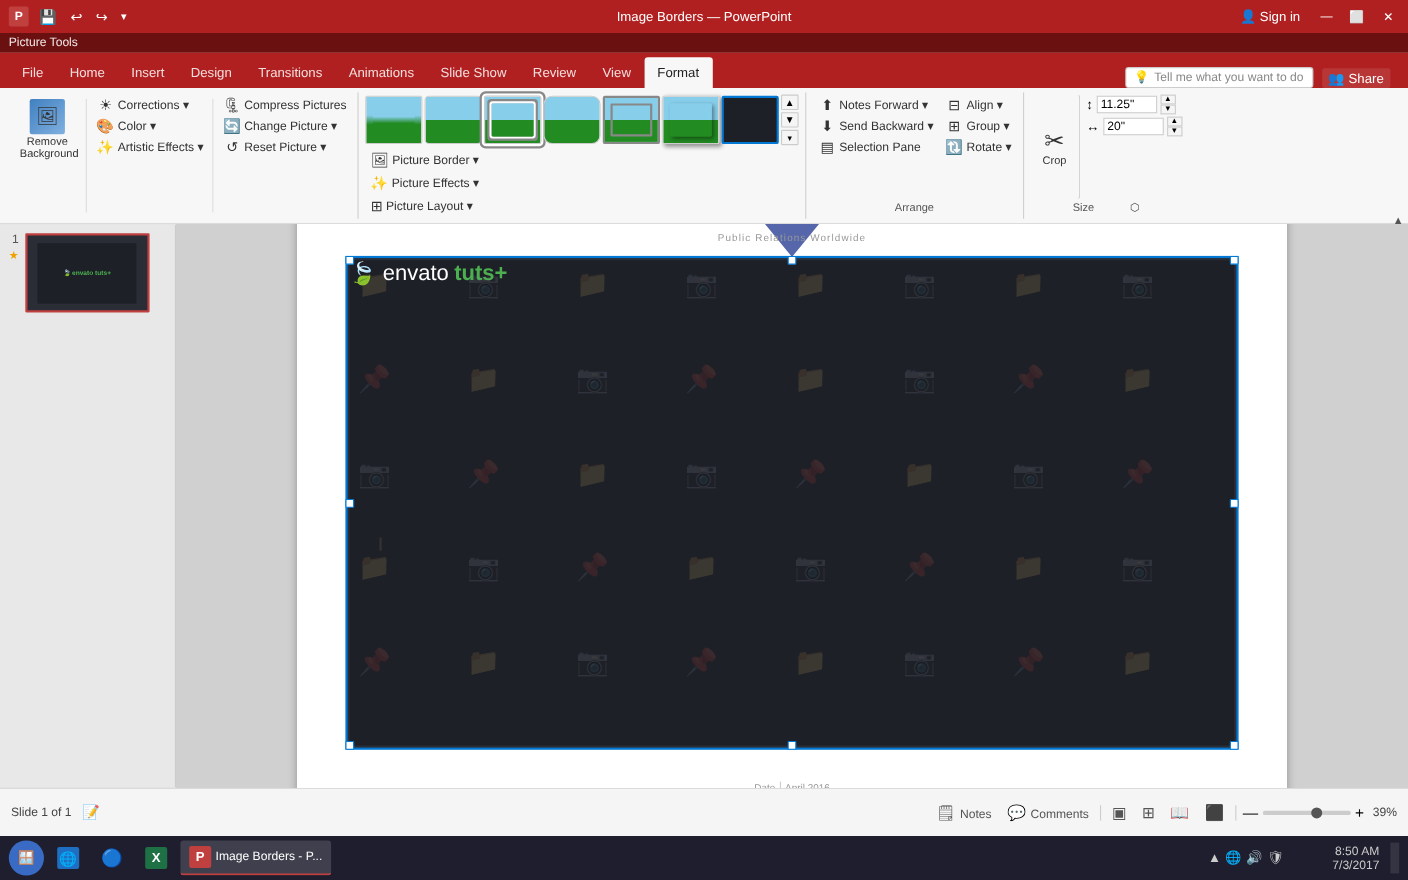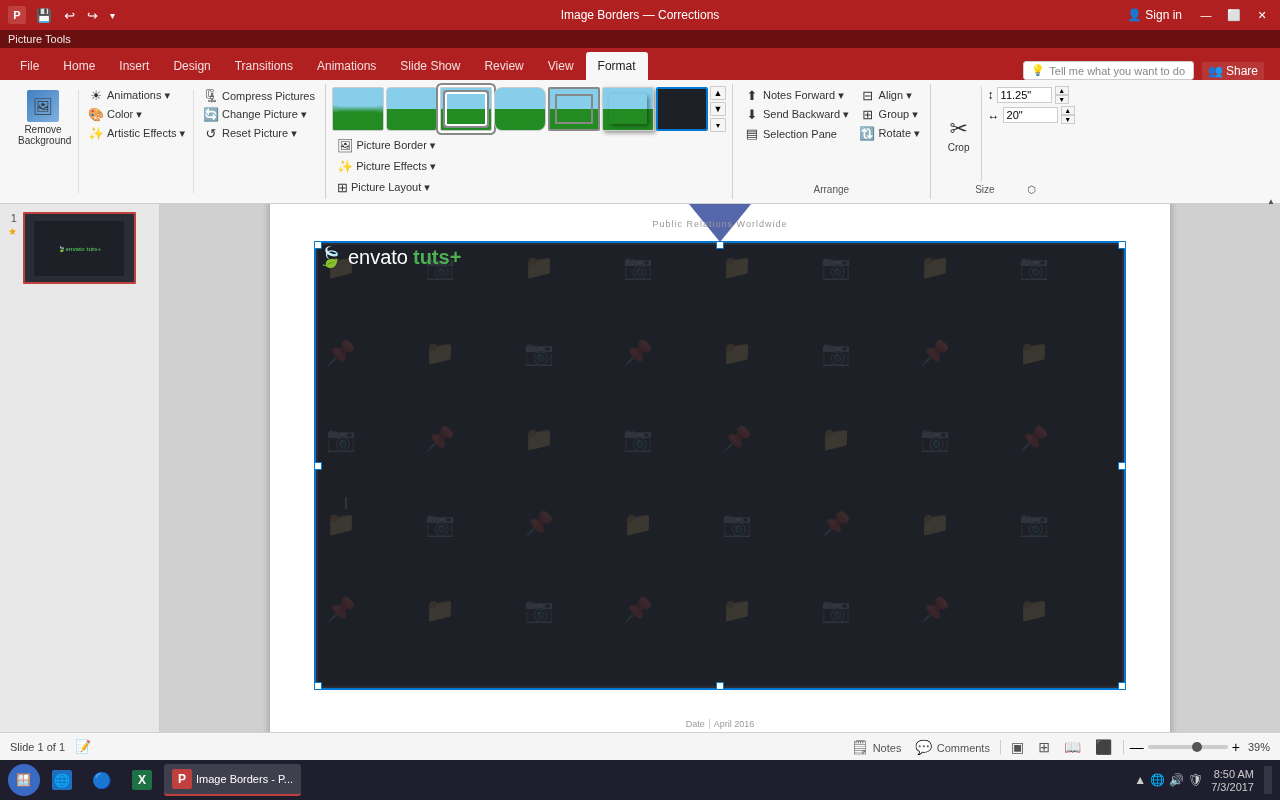--- a/index.html
+++ b/index.html
@@ -50,21 +50,21 @@
     .slide-number { font-size: 11px; color: #555; display: flex; flex-direction: column; align-items: flex-end; gap: 2px; }
     .slide-star { color: #f0a000; font-size: 10px; }
     .slide-thumb { width: 113px; height: 72px; background: #2a2d35; border: 2px solid #c04040; cursor: pointer; display: flex; align-items: center; justify-content: center; border-radius: 1px; flex-shrink: 0; }
     .slide-thumb-content { width: 90px; height: 55px; background: #1e2028; display: flex; align-items: center; justify-content: center; }
 
     
     .canvas-area { flex: 1; background: #d0d0d0; display: flex; align-items: center; justify-content: center; overflow: auto; padding: 20px; }
     .slide-canvas { width: 900px; height: 562px; background: white; position: relative; box-shadow: 0 2px 8px rgba(0,0,0,0.3); display: flex; flex-direction: column; align-items: center; }
 
     
-    .status-bar { height: 28px; background: #f5f5f5; border-top: 1px solid #d0d0d0; display: flex; align-items: center; justify-content: space-between; padding: 0 10px; flex-shrink: 0; }
+    .status-bar { height: 44px; background: #f5f5f5; border-top: 1px solid #d0d0d0; display: flex; align-items: center; justify-content: space-between; padding: 0 10px; flex-shrink: 0; }
     .status-left { display: flex; align-items: center; gap: 10px; font-size: 11px; color: #444; }
     .status-right { display: flex; align-items: center; gap: 6px; }
     .status-icon { font-size: 14px; cursor: pointer; color: #555; padding: 2px 4px; border-radius: 2px; }
     .zoom-slider { display: flex; align-items: center; gap: 4px; }
     .zoom-track { width: 80px; height: 4px; background: #ccc; border-radius: 2px; position: relative; cursor: pointer; }
     .zoom-thumb { position: absolute; width: 10px; height: 10px; background: #555; border-radius: 50%; top: -3px; left: 55%; }
     .zoom-pct { font-size: 11px; color: #444; margin-left: 4px; }
 
     
     .taskbar { height: 40px; background: #1e1e2e; display: flex; align-items: center; justify-content: space-between; padding: 0 8px; flex-shrink: 0; }
@@ -110,21 +110,21 @@
   <div class="title-bar-left">
 
     <div class="title-icon" style="background:#c04040; color:white; font-weight:bold; font-size:11px; border-radius:2px; width:18px; height:18px;">P</div>
     <div class="quick-access">
       <span class="qa-btn">💾</span>
       <span class="qa-btn">↩</span>
       <span class="qa-btn">↪</span>
       <span class="qa-btn" style="font-size:10px;">▾</span>
     </div>
   </div>
-  <div class="title-bar-center">Image Borders — Corrections</div>
+  <div class="title-bar-center">Image Borders — PowerPoint</div>
   <div class="title-bar-right">
     <div class="header-right-btn">
       <span>👤</span>
       <span>Sign in</span>
     </div>
     <div class="title-btn">—</div>
     <div class="title-btn">⬜</div>
     <div class="title-btn close">✕</div>
   </div>
 </div>
@@ -163,21 +163,21 @@
 
       <div class="remove-bg-btn">
         <div class="remove-bg-icon">🖼</div>
         <span style="font-size:10px; line-height:1.1; max-width:50px; text-align:center;">Remove Background</span>
       </div>
       <div class="ribbon-separator"></div>
 
       <div class="adjust-col">
         <div class="adj-row">
           <span class="adj-icon">☀</span>
-          <span>Animations ▾</span>
+          <span>Corrections ▾</span>
         </div>
         <div class="adj-row">
           <span class="adj-icon">🎨</span>
           <span>Color ▾</span>
         </div>
         <div class="adj-row">
           <span class="adj-icon">✨</span>
           <span>Artistic Effects ▾</span>
         </div>
       </div>
@@ -466,17 +466,17 @@
   </div>
   <div class="taskbar-right">
     <div class="sys-tray">
       <span class="tray-icon">▲</span>
       <span class="tray-icon">🌐</span>
       <span class="tray-icon">🔊</span>
       <span class="tray-icon">🛡</span>
     </div>
     <div style="display:flex; flex-direction:column; align-items:flex-end; gap:1px;">
       <span style="font-size:11px;">8:50 AM</span>
-      <span style="font-size:11px;">7/3/2017</span>
+      <span style="font-size:11px;margin-left:36px;">7/3/2017</span>
     </div>
     <span style="width:8px; height:28px; background:rgba(255,255,255,0.1); cursor:pointer; margin-left:2px;"></span>
   </div>
 </div>
 
 </body></html>

